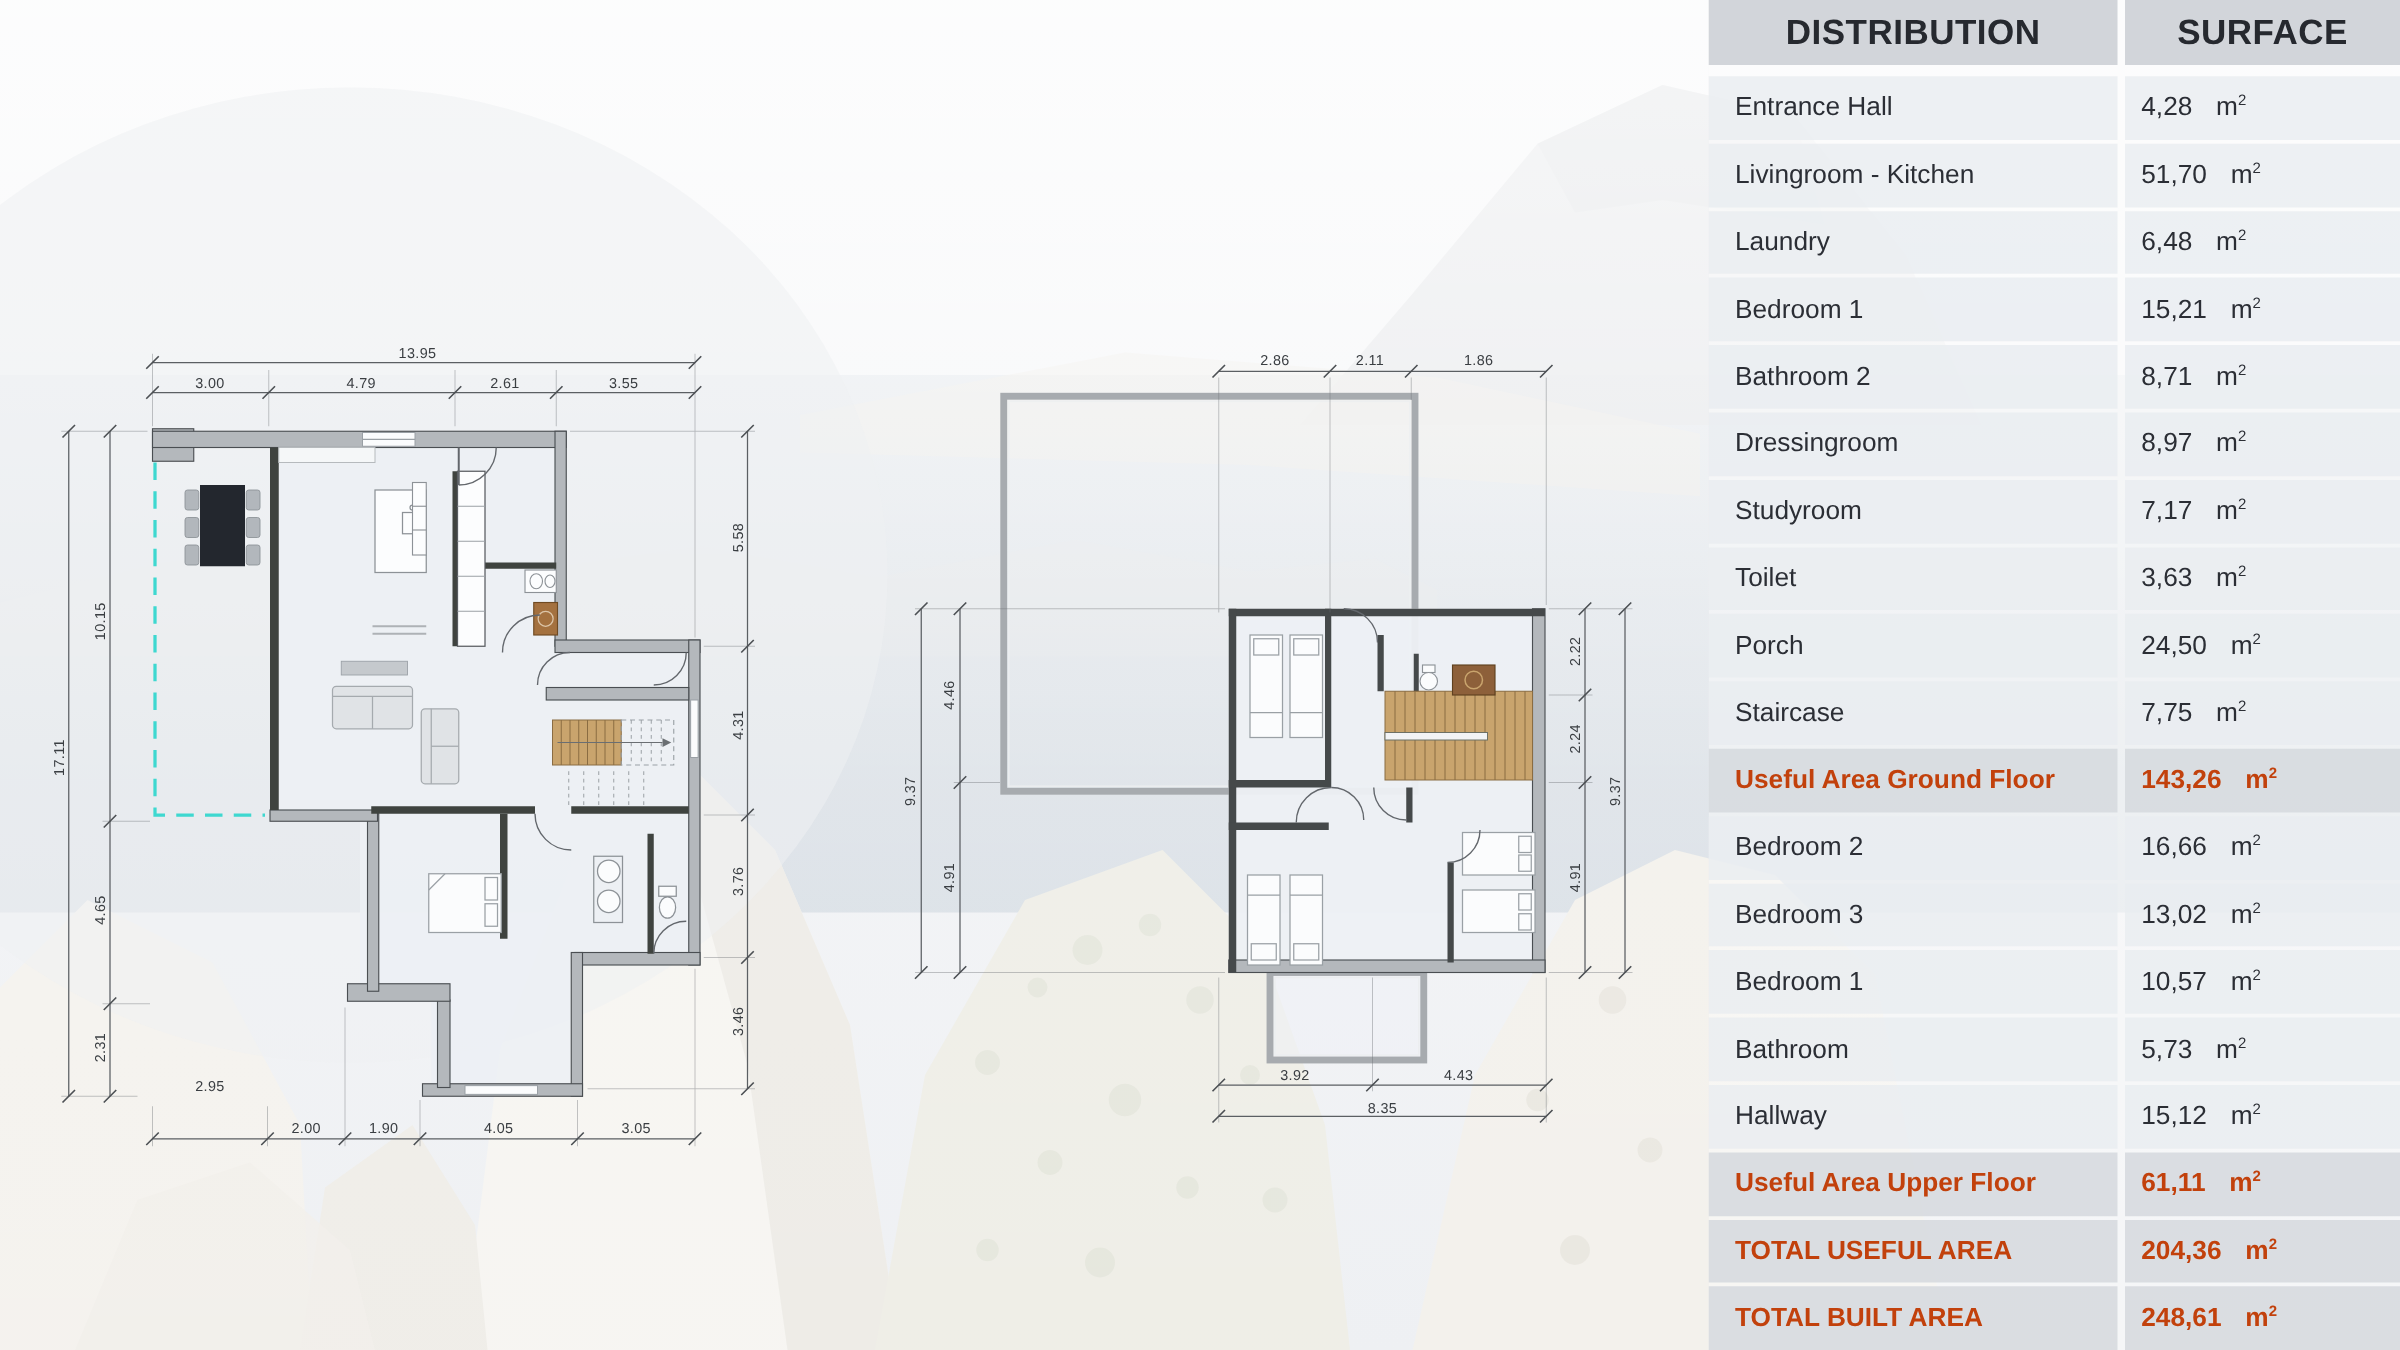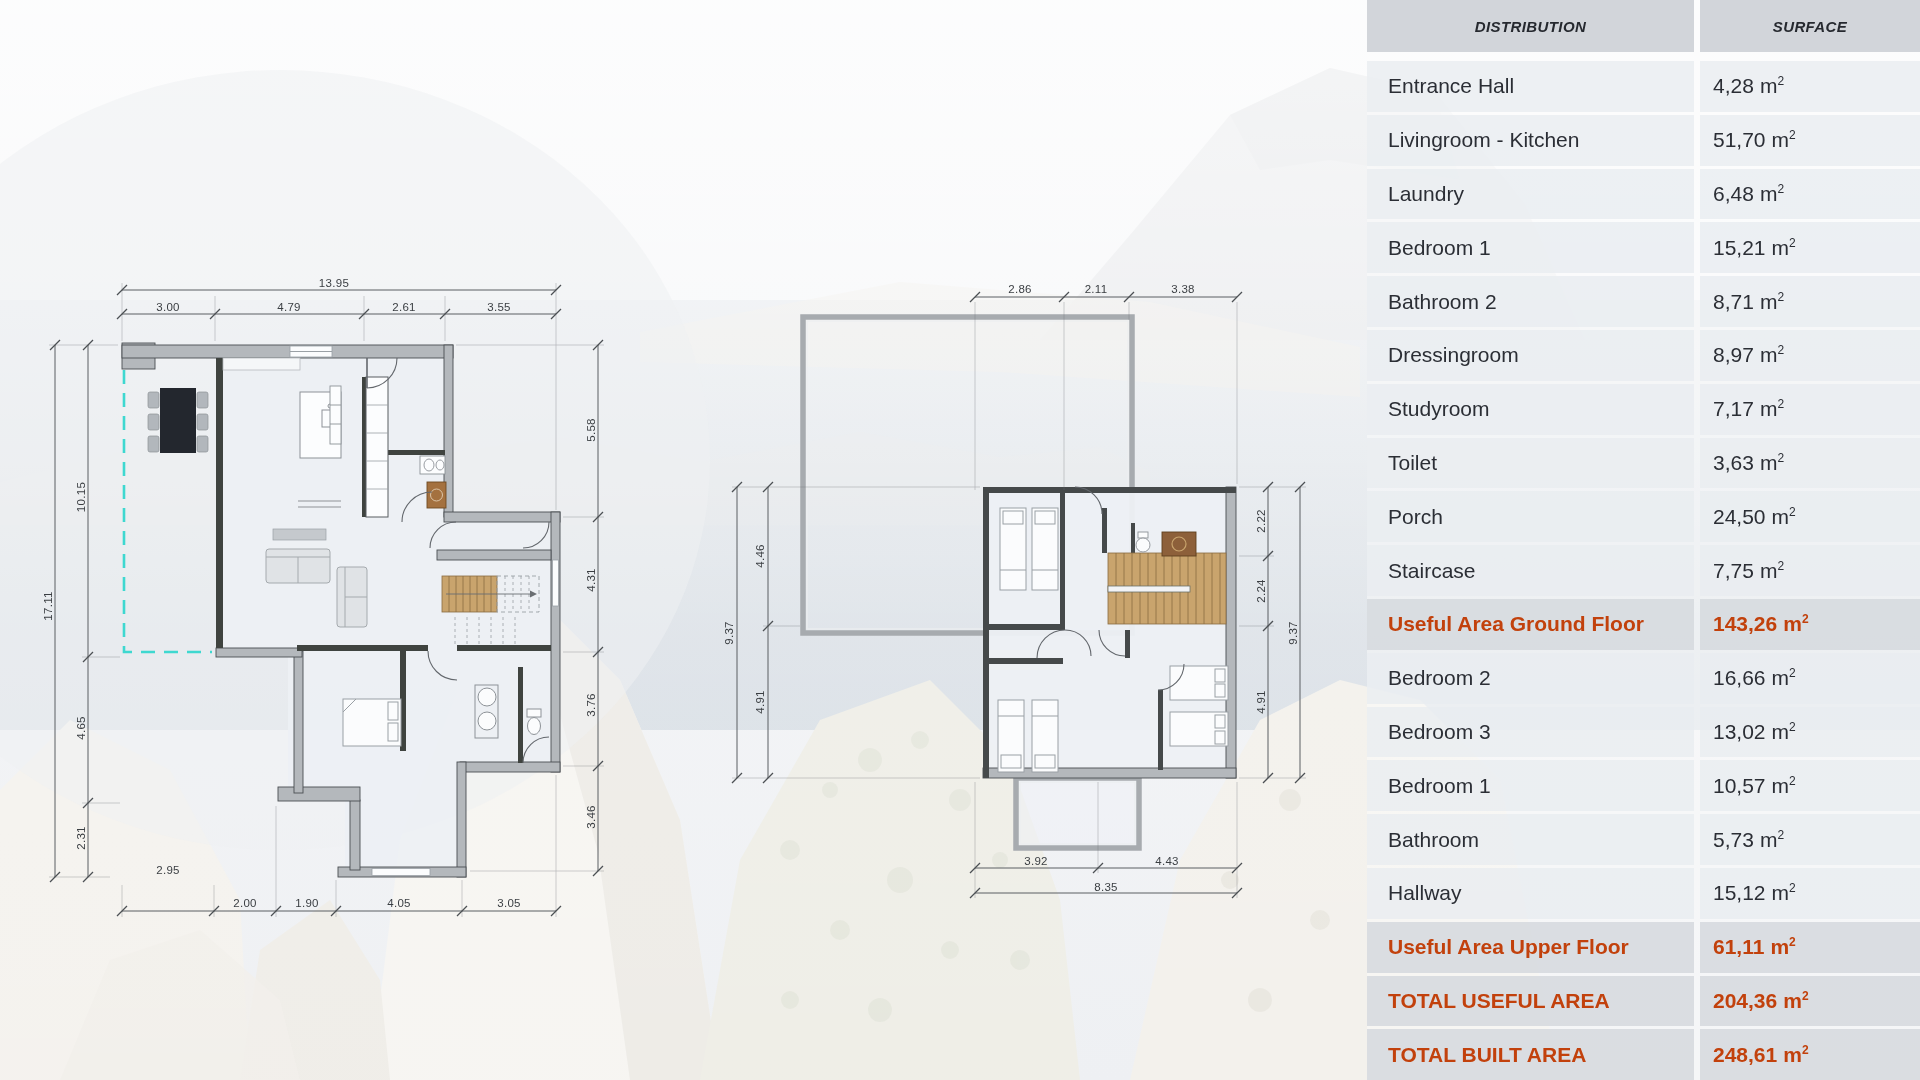--- a/index.html
+++ b/index.html
@@ -7,31 +7,31 @@
   .bg,.plansvg{position:absolute;left:0;top:0;width:1920px;height:1080px;}
   
   .dl{position:absolute;transform:translate(-50%,-50%);font-size:11.5px;color:#3a3e42;
       font-family:"Liberation Sans",sans-serif;letter-spacing:.3px;white-space:nowrap;}
   .dlv{transform:translate(-50%,-50%) rotate(-90deg);}
   
   .panel{position:absolute;left:1367px;top:0;width:553px;height:1080px;display:flex;
          flex-direction:column;box-sizing:border-box;background:rgba(252,252,253,0.45);}
   .thead{flex:0 0 52px;display:flex;gap:6px;margin-bottom:9px;}
   .hcell{background:rgba(208,211,216,0.96);display:flex;align-items:center;justify-content:center;
-         font-size:15px;font-weight:bold;letter-spacing:.4px;color:#26292f;font-style:italic;}
+         font-size:28px;font-weight:bold;letter-spacing:.4px;color:#26292f;}
   .clab{flex:0 0 327px;width:327px;}
   .cval{flex:1 1 auto;}
   .rows{flex:1 1 auto;display:flex;flex-direction:column;gap:3px;}
   .trow{flex:1 1 auto;display:flex;gap:6px;}
   .trow .cell{background:rgba(233,236,240,0.80);display:flex;align-items:center;
               font-size:21px;color:#2b2e35;box-sizing:border-box;}
   .trow .clab{padding-left:21px;}
   .trow .cval{padding-left:13px;}
   .trow.em .cell{font-weight:bold;background:rgba(214,217,222,0.88);color:#c2410c;}
-  .unit{margin-left:6px;white-space:nowrap;}
+  .unit{margin-left:19px;white-space:nowrap;}
   .unit sup{font-size:12px;line-height:0;}
 </style>
 </head>
 <body>
 
 <div class="page">
 
   <svg class="bg" viewBox="0 0 1920 1080" preserveAspectRatio="none">
     <defs>
       <linearGradient id="skyG" x1="0" y1="0" x2="0" y2="1">
@@ -370,21 +370,21 @@
     <span class="dl dlv" style="left:591px;top:705px">3.76</span>
     <span class="dl dlv" style="left:591px;top:817px">3.46</span>
     <span class="dl" style="left:168px;top:870px">2.95</span>
     <span class="dl" style="left:245px;top:903px">2.00</span>
     <span class="dl" style="left:307px;top:903px">1.90</span>
     <span class="dl" style="left:399px;top:903px">4.05</span>
     <span class="dl" style="left:509px;top:903px">3.05</span>
 
     <span class="dl" style="left:1020px;top:289px">2.86</span>
     <span class="dl" style="left:1096px;top:289px">2.11</span>
-    <span class="dl" style="left:1183px;top:289px">3.38</span>
+    <span class="dl" style="left:1183px;top:289px">1.86</span>
     <span class="dl dlv" style="left:729px;top:633px">9.37</span>
     <span class="dl dlv" style="left:760px;top:556px">4.46</span>
     <span class="dl dlv" style="left:760px;top:702px">4.91</span>
     <span class="dl dlv" style="left:1261px;top:521px">2.22</span>
     <span class="dl dlv" style="left:1261px;top:591px">2.24</span>
     <span class="dl dlv" style="left:1261px;top:702px">4.91</span>
     <span class="dl dlv" style="left:1293px;top:633px">9.37</span>
     <span class="dl" style="left:1036px;top:861px">3.92</span>
     <span class="dl" style="left:1167px;top:861px">4.43</span>
     <span class="dl" style="left:1106px;top:887px">8.35</span>

